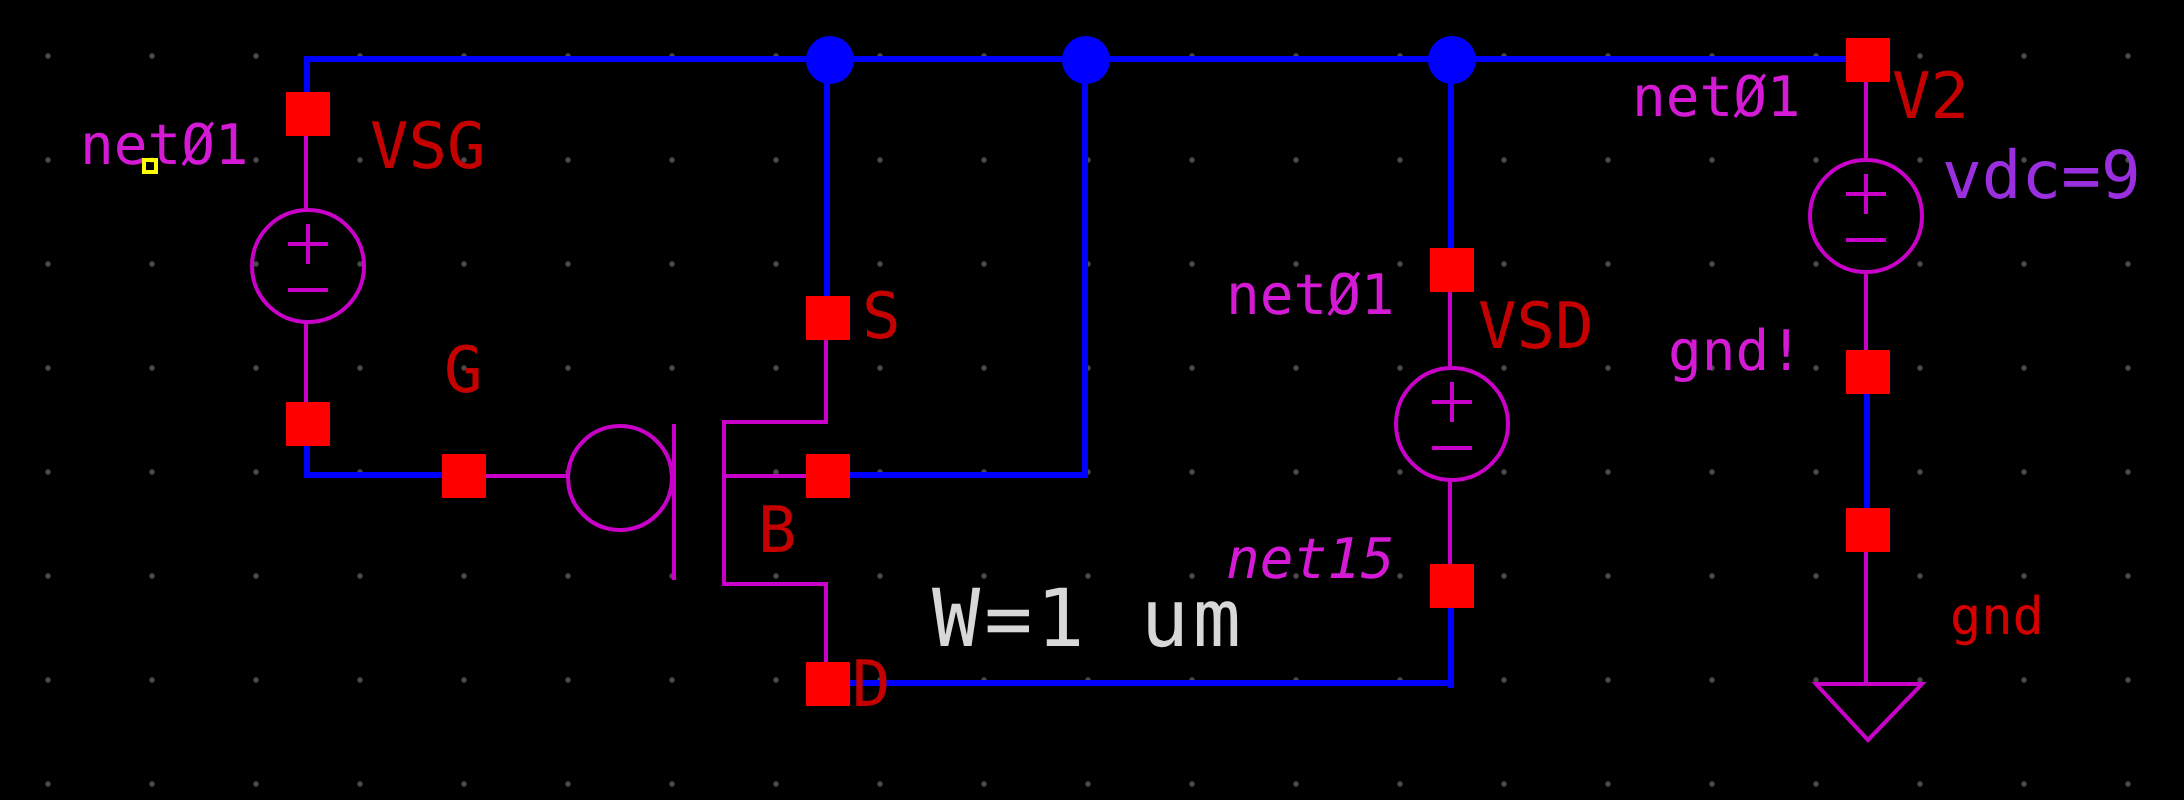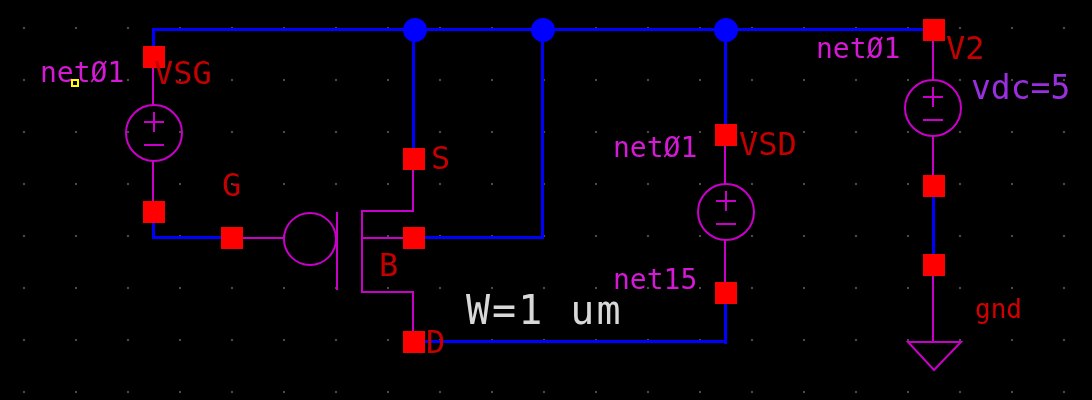--- a/index.html
+++ b/index.html
@@ -91,34 +91,35 @@
   <div class="pin" style="left:923px;top:19px;"></div>
   <div class="pin" style="left:923px;top:175px;"></div>
 
   <div class="pin" style="left:923px;top:254px;"></div>
   <div class="dev" style="left:932px;top:276px;width:2px;height:67px;"></div>
   <svg style="left:904px;top:340px;" width="62" height="34" viewBox="0 0 62 34">
     <polygon points="4,2 57,2 30,30" fill="none" stroke="#c800c8" stroke-width="2"></polygon>
   </svg>
 
   <div class="lbl net" style="left:40px;top:59px;">netØ1</div>
-  <div class="lbl inst" style="left:154px;top:57px;">VSG</div>
+  <div class="lbl inst" style="left:185px;top:57px;">VSG</div>
 
   <div class="lbl pinlbl" style="left:222px;top:169px;">G</div>
   <div class="lbl pinlbl" style="left:431px;top:142px;">S</div>
   <div class="lbl pinlbl" style="left:379px;top:249px;">B</div>
   <div class="lbl pinlbl" style="left:426px;top:326px;">D</div>
 
   <div class="lbl net" style="left:613px;top:134px;">netØ1</div>
-  <div class="lbl inst" style="left:739px;top:128px;text-align:center;">VSD</div>
-  <div class="lbl net" style="left:613px;top:266px;">net15</div>
+  <div class="lbl inst" style="left:739px;top:147px;text-align:center;">VSD</div>
+  <div class="lbl net" style="left:613px;top:266px;font-style:italic;">net15</div>
 
   <div class="lbl net" style="left:816px;top:35px;">netØ1</div>
   <div class="lbl inst" style="left:946px;top:32px;">V2</div>
-  <div class="lbl prop" style="left:971px;top:71px;">vdc=5</div>
+  <div class="lbl prop" style="left:971px;top:71px;">vdc=9</div>
+  <div class="lbl net" style="left:834px;top:162px;">gnd!</div>
 
   <div class="lbl gndlbl" style="left:975px;top:296px;">gnd</div>
 
   <div class="lbl annot" style="left:466px;top:290px;">W=1 um</div>
 
   <div class="origin" style="left:71px;top:79px;"></div>
 
 </div>
 
 </body></html>

